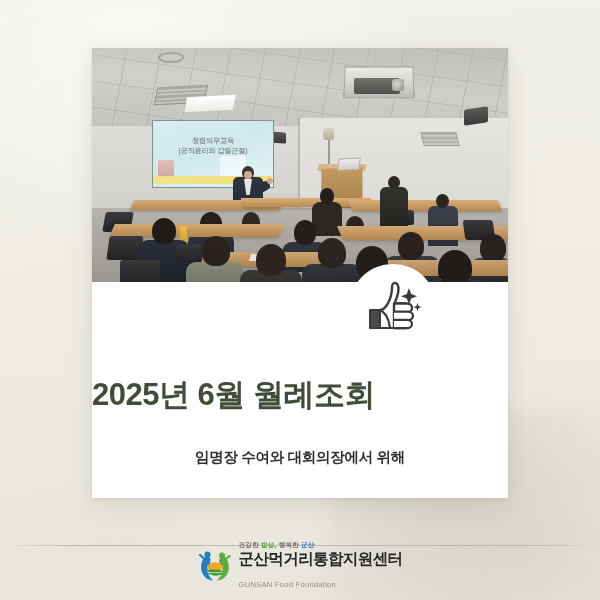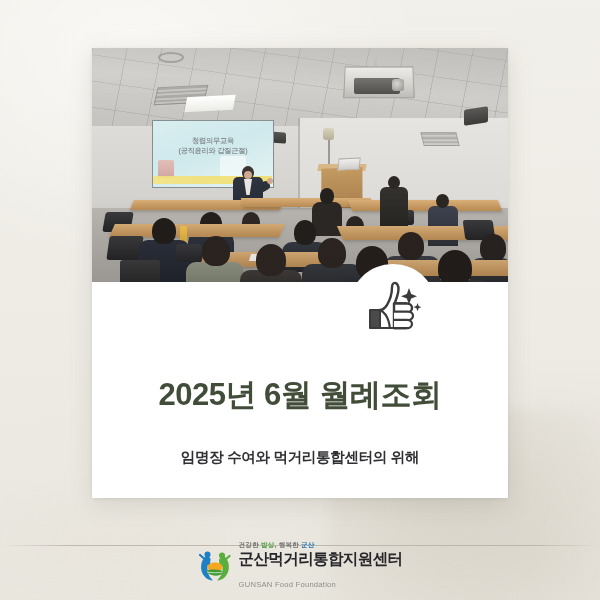--- a/index.html
+++ b/index.html
@@ -365,21 +365,20 @@
     z-index: 5;
   }
   #badge svg { position: absolute; left: 18px; top: 16px; }
 
   
   #title {
     position: absolute;
     left: 0;
     top: 327px;
     width: 416px;
-    text-align: center;
     font-size: 31px;
     font-weight: 700;
     color: #424d39;
     letter-spacing: -0.5px;
     line-height: 40px;
   }
 
   #subtitle {
     position: absolute;
     left: 0;
@@ -567,21 +566,21 @@
         <path d="M13 48 H27" stroke="#3b3b3b" stroke-width="2.2" stroke-linecap="round"></path>
 
         <path d="M42 8 L44.2 14 L50 16.2 L44.2 18.4 L42 24.4 L39.8 18.4 L34 16.2 L39.8 14 Z" fill="#3b3b3b"></path>
         <path d="M50.5 23 L51.6 26 L54.6 27.1 L51.6 28.2 L50.5 31.2 L49.4 28.2 L46.4 27.1 L49.4 26 Z" fill="#3b3b3b"></path>
       </svg>
     </div>
 
     <div id="title">2025년 6월 월례조회</div>
 
     <div id="subtitle">
-      <div>임명장 수여와 먹거리통합센터의 위해</div>
+      <div>임명장 수여와 대회의장에서 위해</div>
     </div>
   </div>
 
   <div id="footer">
 
     <svg id="logo-mark" viewBox="0 0 68 72">
 
       <path d="M18 16 C4 26 2 48 14 60 C18 64 24 67 30 67 C22 60 18 50 19 40 C20 31 23 22 18 16 Z" fill="#1f7fc4"></path>
 
       <path d="M50 16 C64 26 66 48 54 60 C50 64 44 67 38 67 C46 60 50 50 49 40 C48 31 45 22 50 16 Z" fill="#5aae3c"></path>

